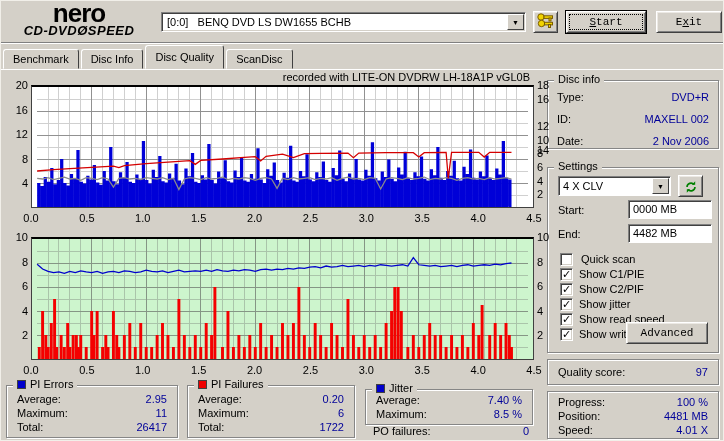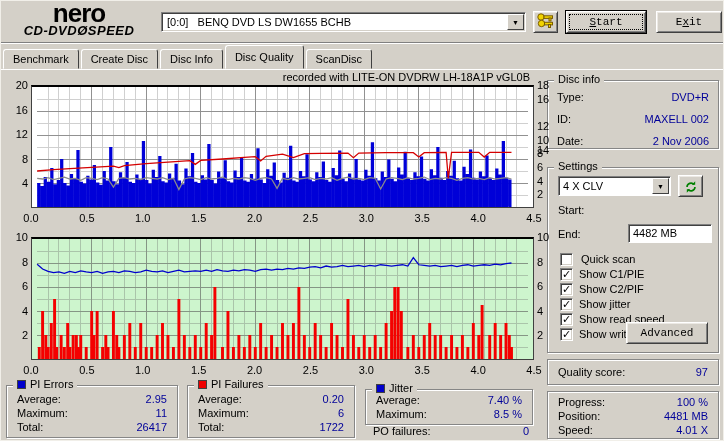--- a/index.html
+++ b/index.html
@@ -87,21 +87,20 @@
         </g>
       </svg>
     </button>
     <button class="btn default" style="left:565px;top:10px;width:80px;"><u>S</u>tart</button>
     <button class="btn" style="left:655px;top:10px;width:66px;">E<u>x</u>it</button>
   </div>
   <div class="hsep"></div>
 
   <div class="tabbar">
       <div class="tab">Benchmark</div>
-      <div class="tab">Create Disc</div>
       <div class="tab">Disc Info</div>
       <div class="tab active">Disc Quality</div>
       <div class="tab">ScanDisc</div>
     </div>
   <div class="content"></div>
 
   <div class="chart-title">recorded with LITE-ON DVDRW LH-18A1P   vGL0B</div>
   <svg id="svg1" class="plot plot1" viewBox="0 0 503 123" style="background: rgb(255, 255, 255);">
       <path d="M11.2 0V123M22.4 0V123M33.5 0V123M44.7 0V123M55.9 0V123M67.1 0V123M78.2 0V123M89.4 0V123M100.6 0V123M111.8 0V123M123.0 0V123M134.1 0V123M145.3 0V123M156.5 0V123M167.7 0V123M178.8 0V123M190.0 0V123M201.2 0V123M212.4 0V123M223.6 0V123M234.7 0V123M245.9 0V123M257.1 0V123M268.3 0V123M279.4 0V123M290.6 0V123M301.8 0V123M313.0 0V123M324.2 0V123M335.3 0V123M346.5 0V123M357.7 0V123M368.9 0V123M380.0 0V123M391.2 0V123M402.4 0V123M413.6 0V123M424.8 0V123M435.9 0V123M447.1 0V123M458.3 0V123M469.5 0V123M480.6 0V123M491.8 0V123M0 110.7H503M0 98.4H503M0 86.1H503M0 73.8H503M0 61.5H503M0 49.2H503M0 36.9H503M0 24.6H503M0 12.3H503" stroke="#cfcfcf" fill="none" shape-rendering="crispEdges"></path>
       <path d="M55.9 0V123M111.8 0V123M167.7 0V123M223.6 0V123M279.4 0V123M335.3 0V123M391.2 0V123M447.1 0V123M0 98.4H503M0 73.8H503M0 49.2H503M0 24.6H503" stroke="#8f8f8f" fill="none" shape-rendering="crispEdges"></path>
@@ -142,20 +141,21 @@
     </div>
     <button class="btn" style="left:130px;top:7px;width:25px;height:22px;position:absolute;">
       <svg width="14" height="14" viewBox="0 0 14 14">
         <path d="M3 7a4 4 0 0 1 7-2.5" fill="none" stroke="#008000" stroke-width="1.6"></path>
         <path d="M11.2 1.3v3.4H7.8z" fill="#008000"></path>
         <path d="M11 7a4 4 0 0 1-7 2.5" fill="none" stroke="#008000" stroke-width="1.6"></path>
         <path d="M2.8 12.7V9.3h3.4z" fill="#008000"></path>
       </svg>
     </button>
     <span style="position:absolute;left:10px;top:36px;">Start:</span>
+    <div class="field" style="left:80px;top:32px;width:84px;">0000 MB</div>
     <span style="position:absolute;left:10px;top:60px;">End:</span>
     <div class="field" style="left:80px;top:56px;width:84px;">4482 MB</div>
     <div id="checkboxes">
         <label class="cbrow" style="top: 84px; gap: 8px;">
           <span class="cb"></span>
           <span>Quick scan</span>
         </label>
         <label class="cbrow" style="top: 99px;">
           <span class="cb">✓</span>
           <span>Show C1/PIE</span>

